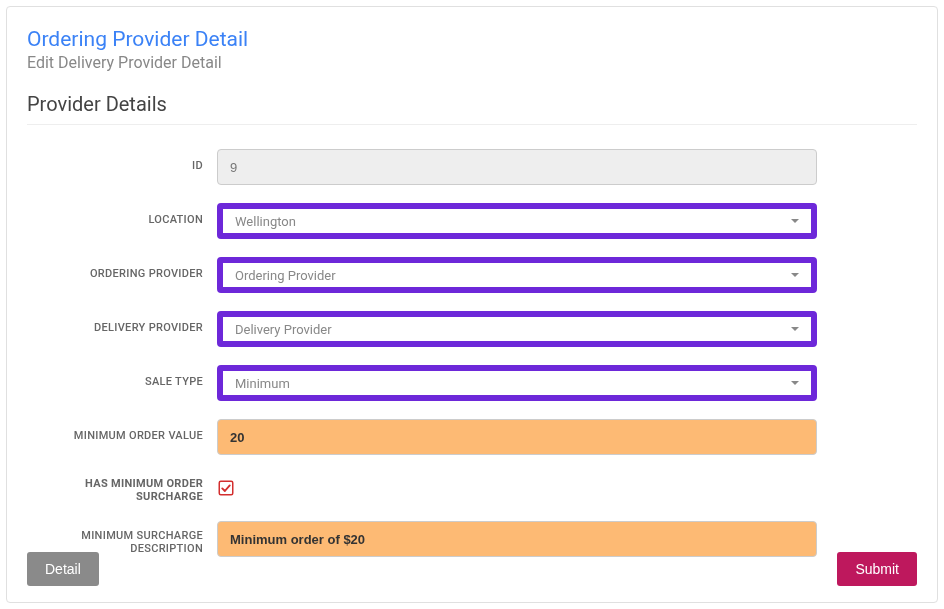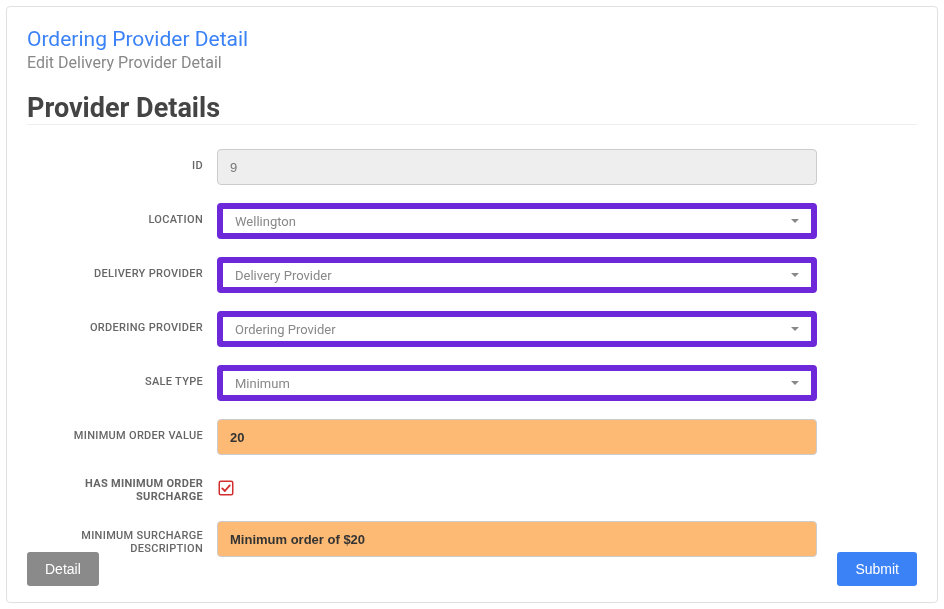--- a/index.html
+++ b/index.html
@@ -25,24 +25,24 @@
     font-weight: 400;
     color: #3b82f6;
     margin-bottom: 2px;
   }
   .page-subtitle {
     font-size: 16px;
     color: #888;
     margin-bottom: 20px;
   }
   .section-title {
-    font-size: 27px;
-    font-weight: 700;
+    font-size: 20px;
+    font-weight: 400;
     color: #444;
-    padding-bottom: 0;
+    padding-bottom: 8px;
     border-bottom: 1px solid #eee;
     margin-bottom: 24px;
   }
   .form-row {
     display: flex;
     align-items: flex-start;
     margin-bottom: 18px;
   }
   .form-label {
     width: 190px;
@@ -124,21 +124,21 @@
     border: none;
     border-radius: 3px;
     font-size: 14px;
     cursor: pointer;
     color: #fff;
   }
   .btn-cancel {
     background: #8a8a8a;
   }
   .btn-submit {
-    background: #3b82f6;
+    background: #be185d;
   }
 </style>
 </head>
 <body>
 
 <div class="card">
 
   <h1 class="page-title">Ordering Provider Detail</h1>
   <div class="page-subtitle">Edit Delivery Provider Detail</div>
 
@@ -155,34 +155,34 @@
     <div class="form-label">LOCATION</div>
     <div class="form-control-wrap">
       <div class="form-select">
         <span>Wellington</span>
         <span class="caret"></span>
       </div>
     </div>
   </div>
 
   <div class="form-row">
+    <div class="form-label">ORDERING PROVIDER</div>
+    <div class="form-control-wrap">
+      <div class="form-select">
+        <span>Ordering Provider</span>
+        <span class="caret"></span>
+      </div>
+    </div>
+  </div>
+
+  <div class="form-row">
     <div class="form-label">DELIVERY PROVIDER</div>
     <div class="form-control-wrap">
       <div class="form-select">
         <span>Delivery Provider</span>
-        <span class="caret"></span>
-      </div>
-    </div>
-  </div>
-
-  <div class="form-row">
-    <div class="form-label">ORDERING PROVIDER</div>
-    <div class="form-control-wrap">
-      <div class="form-select">
-        <span>Ordering Provider</span>
         <span class="caret"></span>
       </div>
     </div>
   </div>
 
   <div class="form-row">
     <div class="form-label">SALE TYPE</div>
     <div class="form-control-wrap">
       <div class="form-select">
         <span>Minimum</span>

